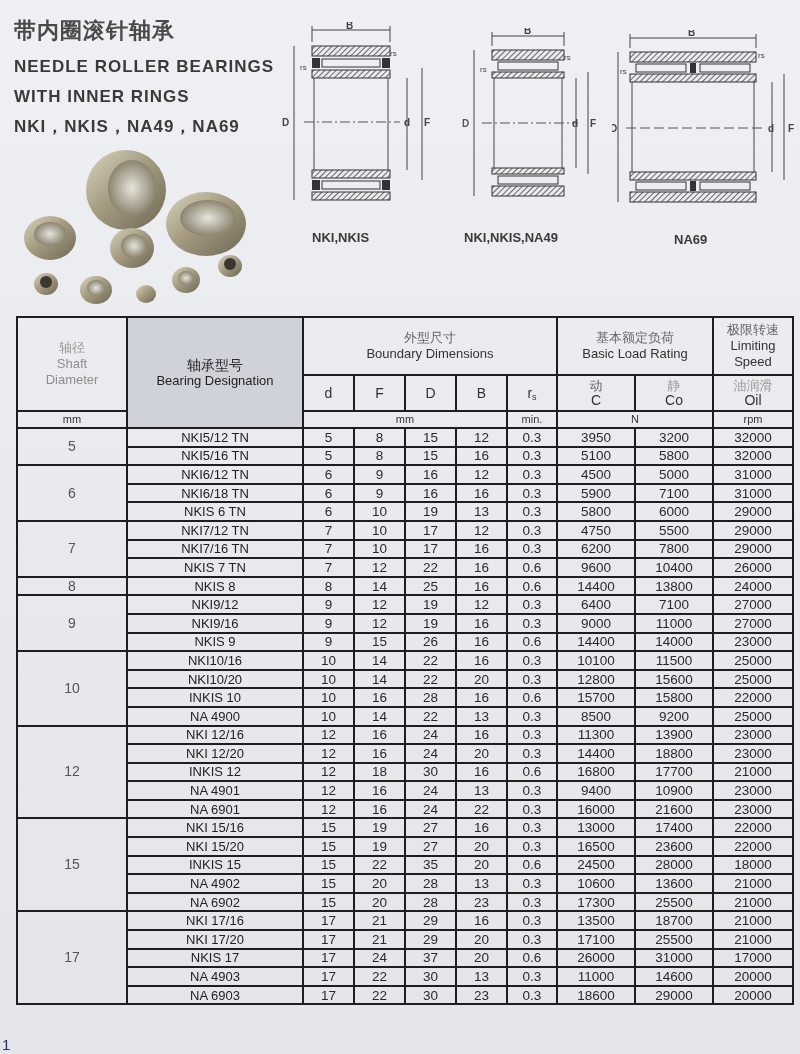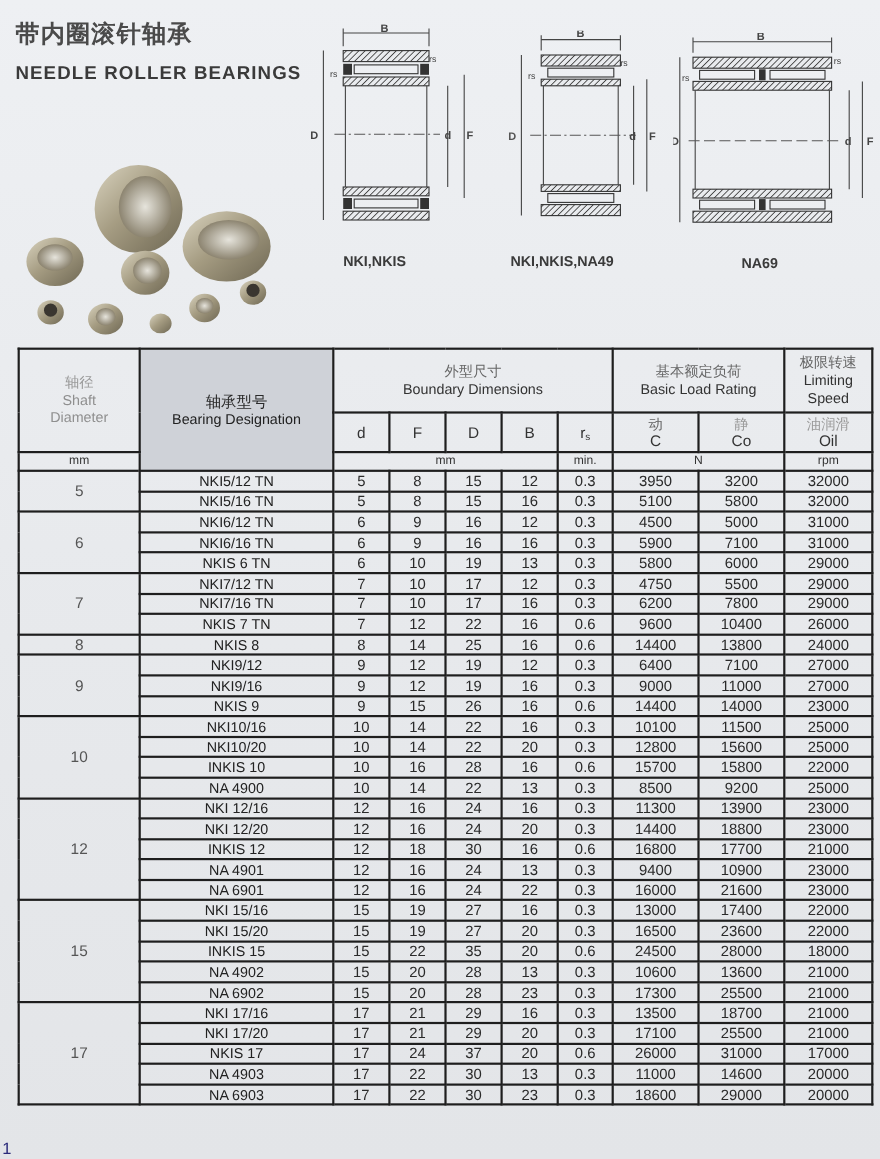--- a/index.html
+++ b/index.html
@@ -68,20 +68,22 @@
   }
 </style>
 </head>
 <body>
 
 <div class="page">
 
   <div class="title-block">
     <div class="title-cn">带内圈滚针轴承</div>
     <div class="title-en">NEEDLE ROLLER BEARINGS</div>
+    <div class="title-en">WITH INNER RINGS</div>
+    <div class="title-en">NKI，NKIS，NA49，NA69</div>
   </div>
 
   <div class="photo">
     <svg width="250" height="170" viewBox="0 0 250 170">
       <defs>
         <linearGradient id="metal" x1="0" y1="0" x2="1" y2="1">
           <stop offset="0" stop-color="#d9d3bf"></stop>
           <stop offset="0.45" stop-color="#a59c82"></stop>
           <stop offset="1" stop-color="#6e6753"></stop>
         </linearGradient>
@@ -303,21 +305,21 @@
             <td>6</td>
             <td>9</td>
             <td>16</td>
             <td>12</td>
             <td>0.3</td>
             <td>4500</td>
             <td>5000</td>
             <td>31000</td>
           </tr>
           <tr>
-            <td class="desig">NKI6/16 TN</td>
+            <td class="desig">NKI6/18 TN</td>
             <td>6</td>
             <td>9</td>
             <td>16</td>
             <td>16</td>
             <td>0.3</td>
             <td>5900</td>
             <td>7100</td>
             <td>31000</td>
           </tr>
           <tr>

